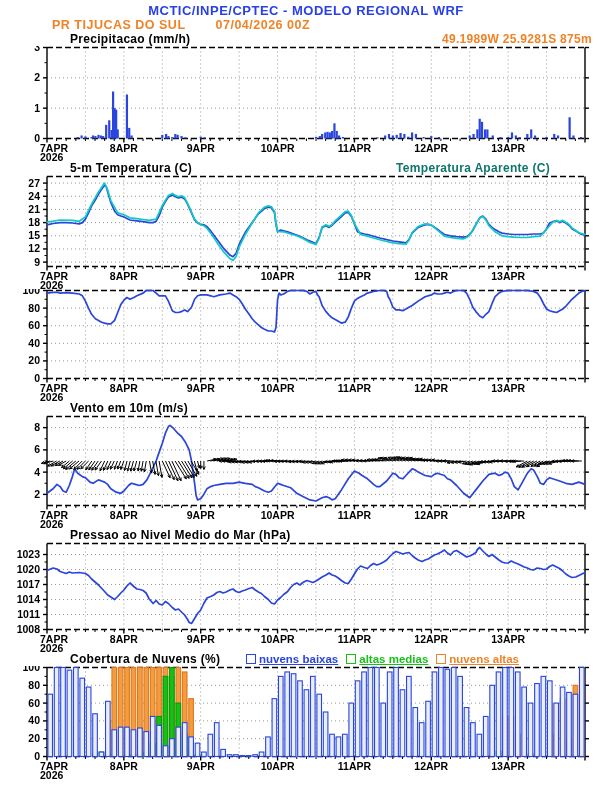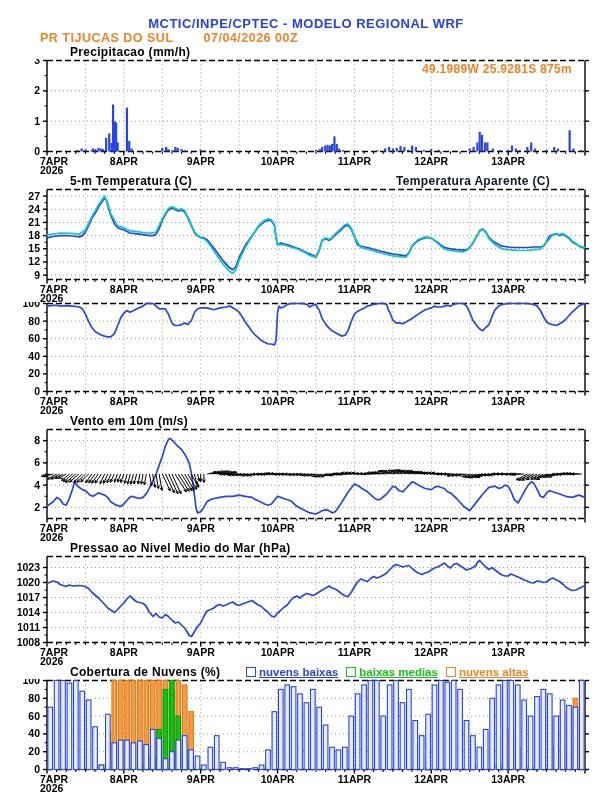--- a/index.html
+++ b/index.html
@@ -1,26 +1,26 @@
 <!DOCTYPE html>
 <html><head>
 <meta charset="utf-8">
 <style>
   html,body{margin:0;padding:0;background:#ffffff;}
   body{width:612px;height:792px;overflow:hidden;font-family:"Liberation Sans",sans-serif;font-weight:bold;}
   #meteogram{position:relative;width:612px;height:792px;background:#fff;}
-  .hdr1{padding-top:16px;text-align:center;font-size:13px;letter-spacing:.5px;color:#2840e8;white-space:pre;}
-  .hdr2{padding-left:40px;font-size:12.5px;color:#ef8327;letter-spacing:.5px;}
+  .hdr1{padding-top:3px;text-align:center;font-size:13px;letter-spacing:.5px;color:#2840e8;white-space:pre;}
+  .hdr2{padding-left:52px;font-size:12.5px;color:#ef8327;letter-spacing:.5px;}
   .hdr2 .dt{margin-left:30px;}
   .panel{position:relative;}
   .prow{position:relative;height:14px;line-height:14px;}
   .ptitle{position:absolute;left:70px;font-size:12px;color:#000;letter-spacing:.3px;white-space:pre;}
   .plabel{position:absolute;font-size:12px;letter-spacing:.3px;}
-  .orange{color:#ef8327;right:40px;margin-top:17px;}
-  .cyan{color:#0f172a;right:62px;}
+  .orange{color:#ef8327;right:20px;}
+  .cyan{color:#0f766e;right:62px;}
   .legend{position:absolute;left:246px;right:4px;display:flex;align-items:center;gap:8px;font-size:11.5px;}
   .litem{display:flex;align-items:center;gap:3px;}
   .swatch{width:8px;height:8px;border:1.7px solid;background:#fff;display:inline-block;}
   .ltext{text-decoration:underline;}
   svg{display:block;}
 </style>
 </head>
 <body>
 
 <div id="meteogram">
@@ -1185,21 +1185,21 @@
   <div class="panel">
     <div class="prow">
       <span class="ptitle">Cobertura de Nuvens (%)</span>
       <span class="legend">
         <span class="litem">
             <span class="swatch" style="border-color:#2945db"></span>
             <span class="ltext" style="color:#2945db">nuvens baixas</span>
           </span>
         <span class="litem">
             <span class="swatch" style="border-color:#16c116"></span>
-            <span class="ltext" style="color:#16c116">baixas medias</span>
+            <span class="ltext" style="color:#16c116">altas medias</span>
           </span>
         <span class="litem">
             <span class="swatch" style="border-color:#ef8327"></span>
             <span class="ltext" style="color:#ef8327">nuvens altas</span>
           </span>
       </span>
     </div>
     <svg width="612" height="113">
         <line x1="85.42857142857142" y1="1.5" x2="85.42857142857142" y2="90.5" stroke="#999999" stroke-width="1" stroke-dasharray="1 3"></line>
         <line x1="123.85714285714285" y1="1.5" x2="123.85714285714285" y2="90.5" stroke="#999999" stroke-width="1" stroke-dasharray="1 3"></line>

